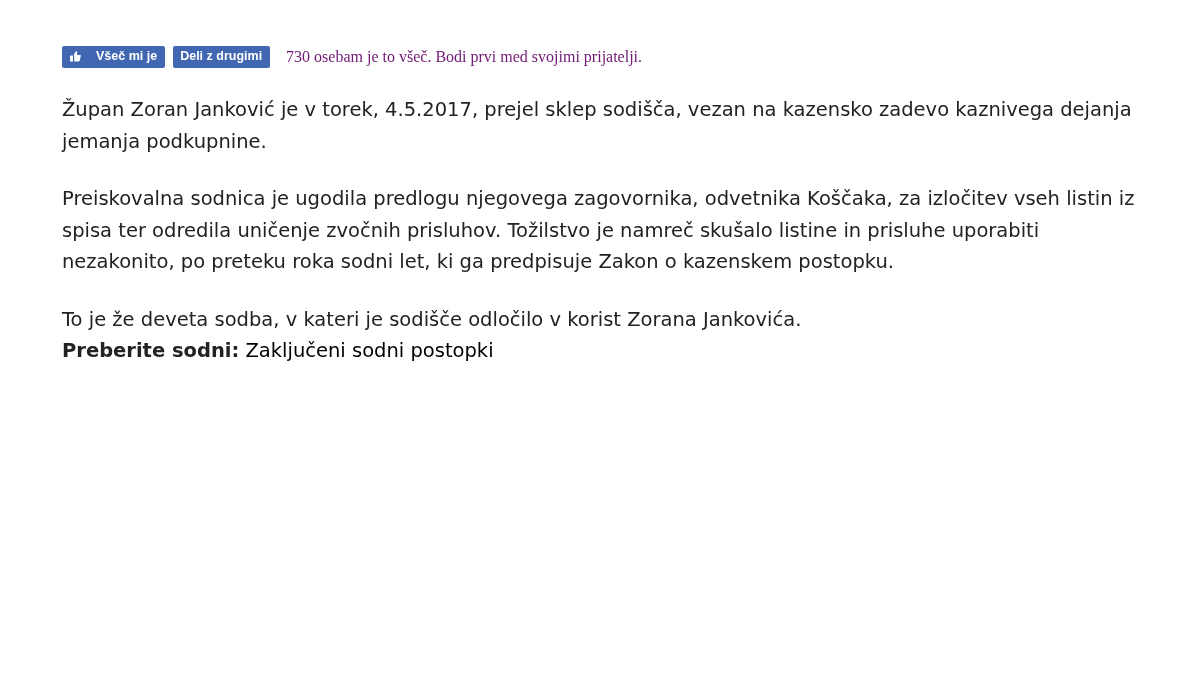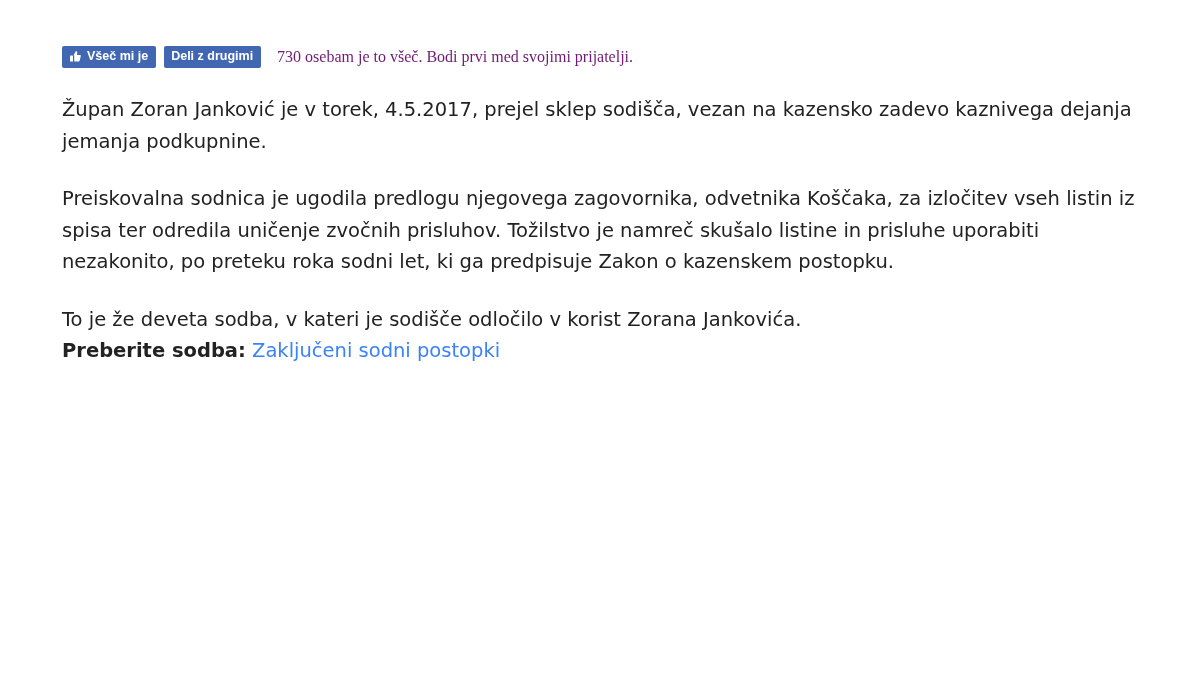--- a/index.html
+++ b/index.html
@@ -33,21 +33,21 @@
   }
   .social-row {
     display: flex;
     align-items: center;
     padding: 46px 0 0 62px;
     gap: 8px;
   }
   .fb-btn {
     display: inline-flex;
     align-items: center;
-    gap: 5px;
+    gap: 14px;
     background: #4267b2;
     color: #ffffff;
     font-size: 12.5px;
     font-weight: bold;
     font-family: "Liberation Sans", sans-serif;
     padding: 4px 8px 5px 7px;
     border-radius: 2px;
     line-height: 1;
     white-space: nowrap;
     cursor: pointer;
@@ -86,21 +86,21 @@
     margin: 2px 0 0 0;
     font-family: "DejaVu Sans", sans-serif;
     font-size: 19.5px;
     line-height: 1.62;
     color: #222222;
   }
   .readmore .label {
     font-weight: bold;
   }
   .readmore a {
-    color: #3b82f6;
+    color: #000000;
     text-decoration: none;
   }
 </style>
 </head>
 <body>
 
 <div class="page">
 
 
   <div class="social-row">
@@ -117,18 +117,18 @@
       <span>Deli z drugimi</span>
     </span>
     <span class="social-note">730 osebam je to všeč. Bodi prvi med svojimi prijatelji.</span>
   </div>
 
   <div class="article">
     <p>Župan Zoran Janković je v torek, 4.5.2017, prejel sklep sodišča, vezan na kazensko zadevo kaznivega dejanja jemanja podkupnine.</p>
     <p>Preiskovalna sodnica je ugodila predlogu njegovega zagovornika, odvetnika Koščaka,  za izločitev vseh listin iz spisa ter odredila uničenje zvočnih prisluhov. Tožilstvo je namreč skušalo listine in prisluhe uporabiti nezakonito, po preteku roka sodni let, ki ga predpisuje Zakon o kazenskem postopku.</p>
     <p class="tight">To je že deveta sodba, v kateri je sodišče odločilo v korist Zorana Jankovića.</p>
     <p class="readmore">
-      <span class="label">Preberite sodba:</span>
+      <span class="label">Preberite sodni:</span>
       <a href="#">Zaključeni sodni postopki</a>
     </p>
   </div>
 
 </div>
 
 </body></html>

